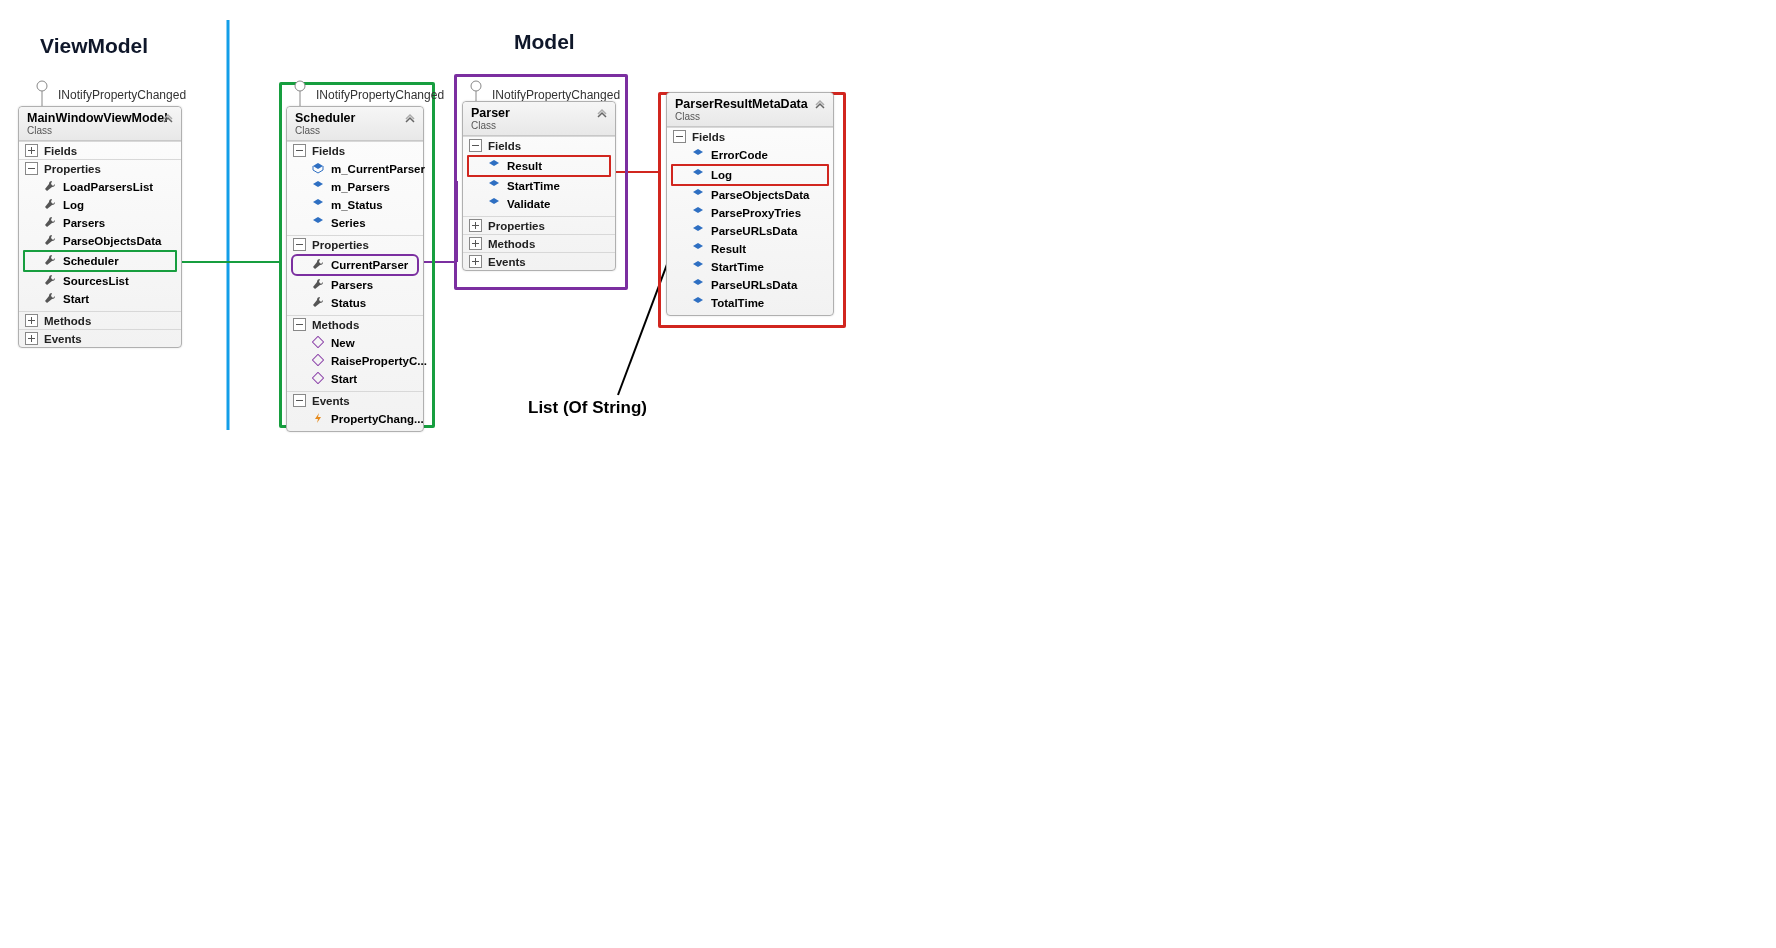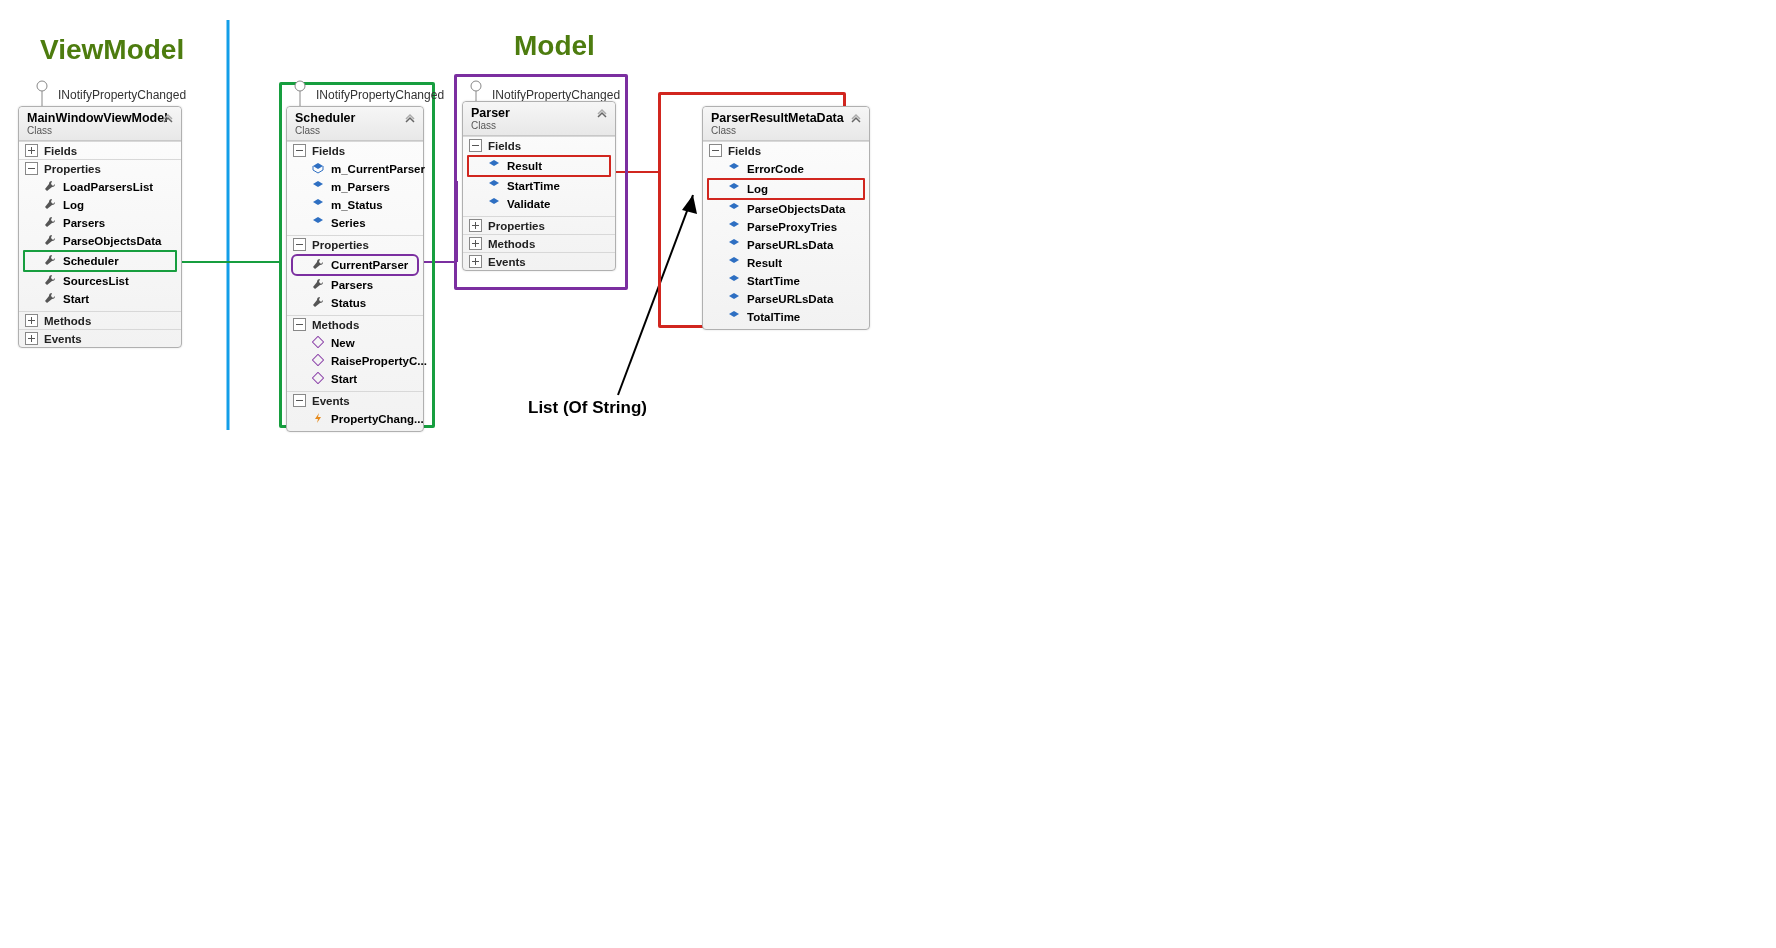--- a/index.html
+++ b/index.html
@@ -1,18 +1,18 @@
 <!DOCTYPE html>
 <html><head>
 <meta charset="utf-8">
 <style>
   html,body{margin:0;padding:0;background:#fff;font-family:"Segoe UI",Arial,sans-serif;font-size:12px;color:#000;}
   #stage{position:relative;width:1776px;height:948px;}
   svg.lines{position:absolute;top:0;left:0;pointer-events:none;}
-  .section-label{position:absolute;font-weight:600;font-size:28px;color:#4d7c0f;}
+  .section-label{position:absolute;font-weight:600;font-size:21px;color:#0f172a;}
   .class-box{position:absolute;border:1px solid #b0b0b0;border-radius:4px;background:linear-gradient(#fdfdfd,#f2f2f2);box-shadow:0 0 2px rgba(0,0,0,0.15);}
   .frame{position:absolute;border-width:3px;border-style:solid;border-radius:2px;pointer-events:none;}
   .frame.green{border-color:#179e3f;}
   .frame.purple{border-color:#7b2fa0;}
   .frame.red{border-color:#d1261f;}
   .lollipop{position:absolute;font-size:12px;color:#333;}
   .lollipop svg{position:absolute;top:0;left:-8px;}
   .lollipop span{position:absolute;left:14px;top:8px;white-space:nowrap;}
   .cb-head{padding:4px 6px 4px 8px;border-bottom:1px solid #c8c8c8;background:linear-gradient(#f6f6f6,#e8e8e8);border-radius:4px 4px 0 0;position:relative;}
   .cb-head .title{font-weight:700;font-size:12.5px;}
@@ -368,21 +368,21 @@
         </div>
   </div>
   <div class="sect">
     <div class="sect-h">
           <span class="pm plus"></span>
           <span>Events</span>
         </div>
   </div>
 </div>
 
-<div class="class-box" style="left:666px;top:106px;width:166px;margin-left:36px;">
+<div class="class-box" style="left:666px;top:92px;width:166px;">
   <div class="cb-head">
     <div class="title">ParserResultMetaData</div>
     <div class="sub">Class</div>
     <div class="chev">
           <svg width="14" height="14">
             <path d="M3 9 L7 5 L11 9" fill="none" stroke="#666" stroke-width="1.5"></path>
             <path d="M3 6 L7 2 L11 6" fill="none" stroke="#aaa" stroke-width="1.5"></path>
           </svg>
         </div>
   </div>

